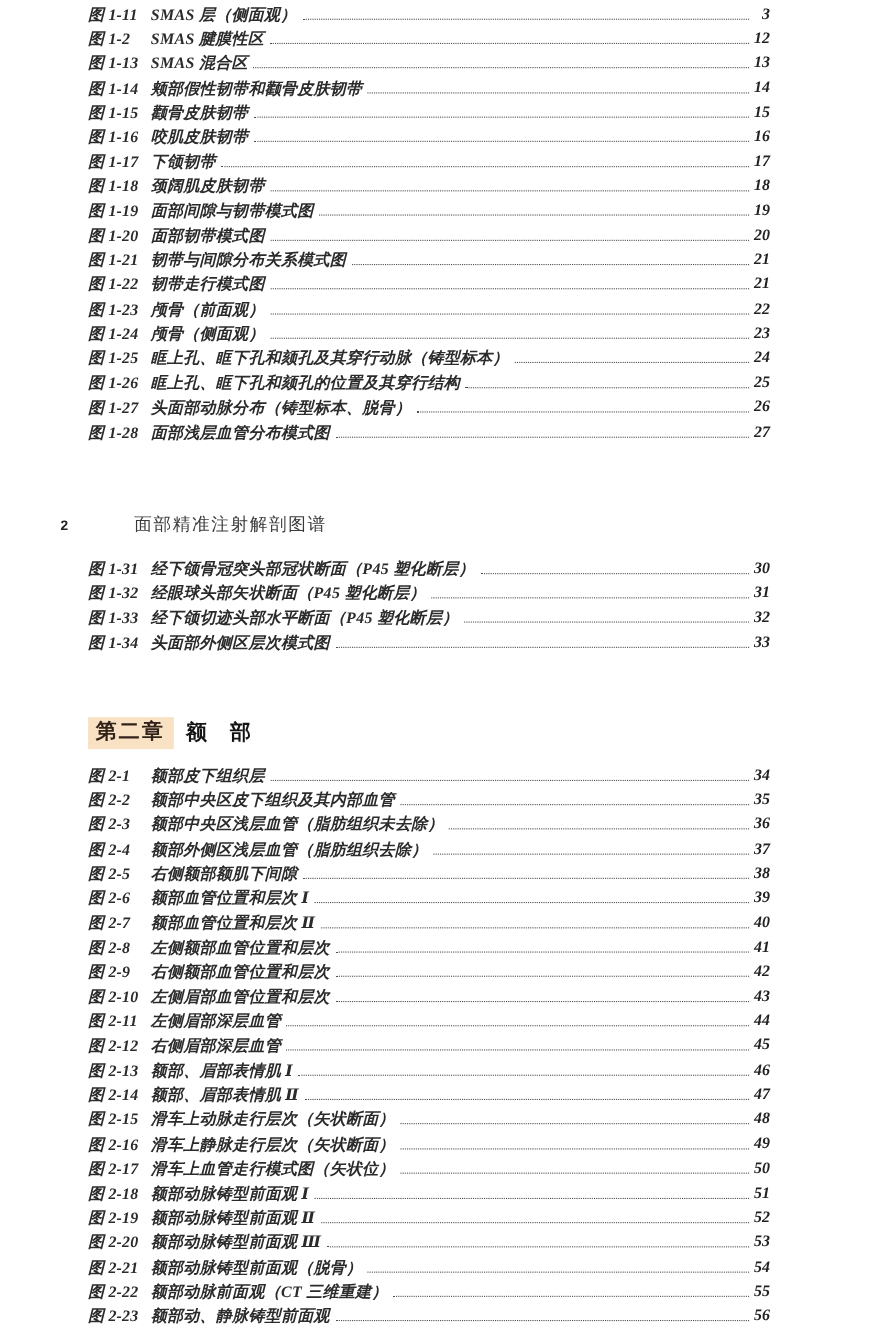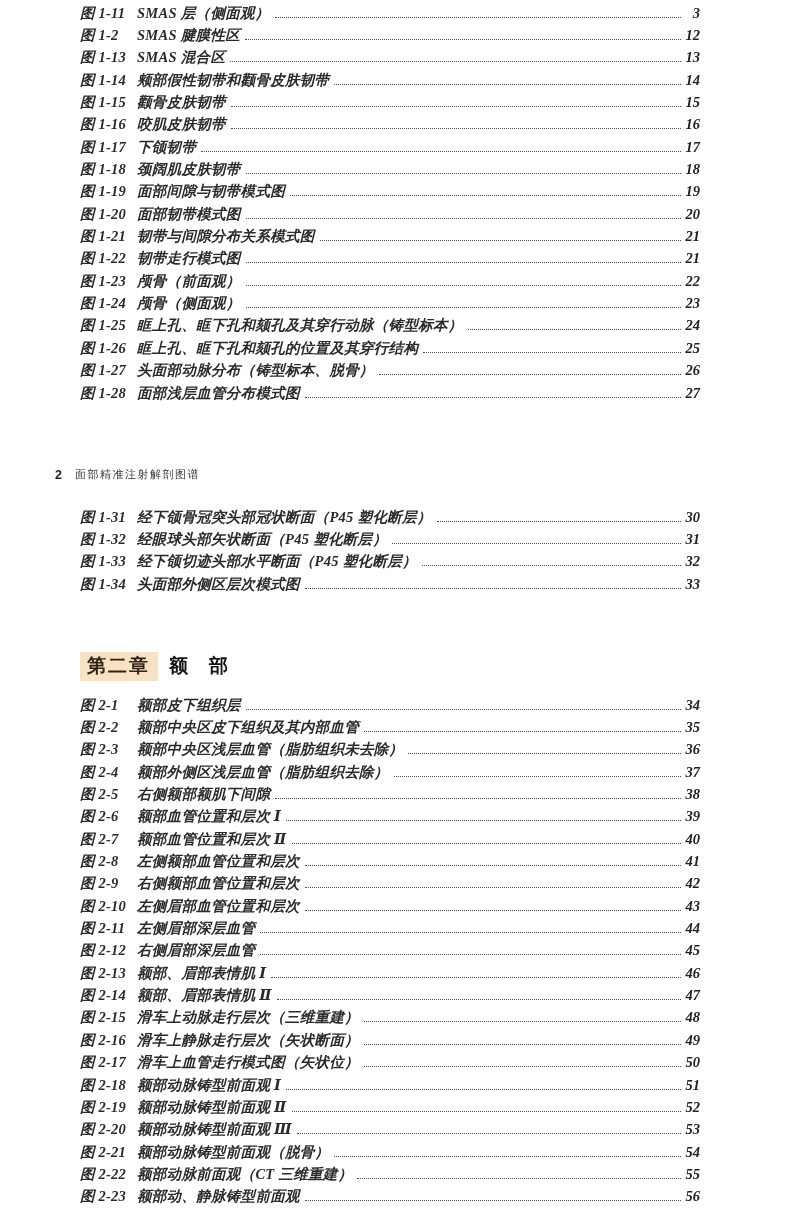--- a/index.html
+++ b/index.html
@@ -53,24 +53,25 @@
     align-items: center;
     gap: 13px;
   }
   .rh-num {
     font-size: 12.5px;
     font-weight: bold;
     color: #222;
     font-family: "Liberation Sans", sans-serif;
   }
   .rh-title {
-    font-size: 11px;
+    font-size: 16px;
     color: #3a3a3a;
     letter-spacing: 1.5px;
     font-family: Liberation Sans, sans-serif;
+    margin-left: 47px;
   }
 
   
   .chapter-heading {
     position: absolute;
     top: 652px;
     left: 80px;
     display: flex;
     align-items: center;
     text-align: center;
@@ -360,21 +361,21 @@
 
   <div class="row">
     <span class="lab">图 2-14</span>
     <span class="tit">额部、眉部表情肌 Ⅱ</span>
     <span class="dots"></span>
     <span class="pg">47</span>
   </div>
 
   <div class="row">
     <span class="lab">图 2-15</span>
-    <span class="tit">滑车上动脉走行层次（三维重建）</span>
+    <span class="tit">滑车上动脉走行层次（矢状断面）</span>
     <span class="dots"></span>
     <span class="pg">48</span>
   </div>
 
   <div class="row">
     <span class="lab">图 2-16</span>
     <span class="tit">滑车上静脉走行层次（矢状断面）</span>
     <span class="dots"></span>
     <span class="pg">49</span>
   </div>

